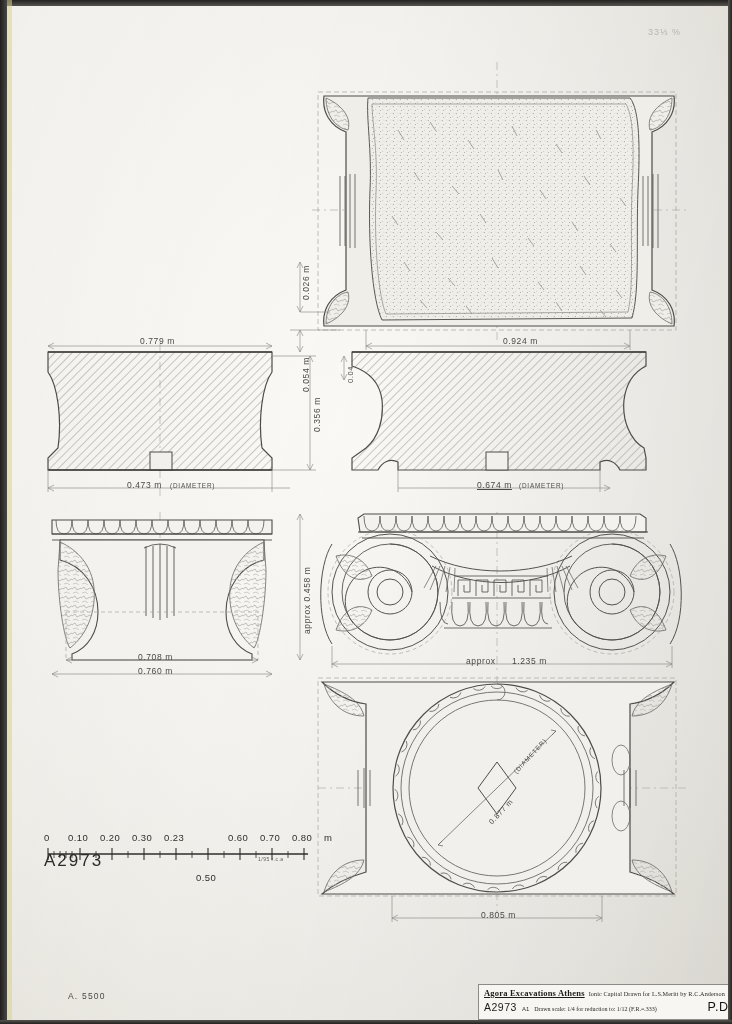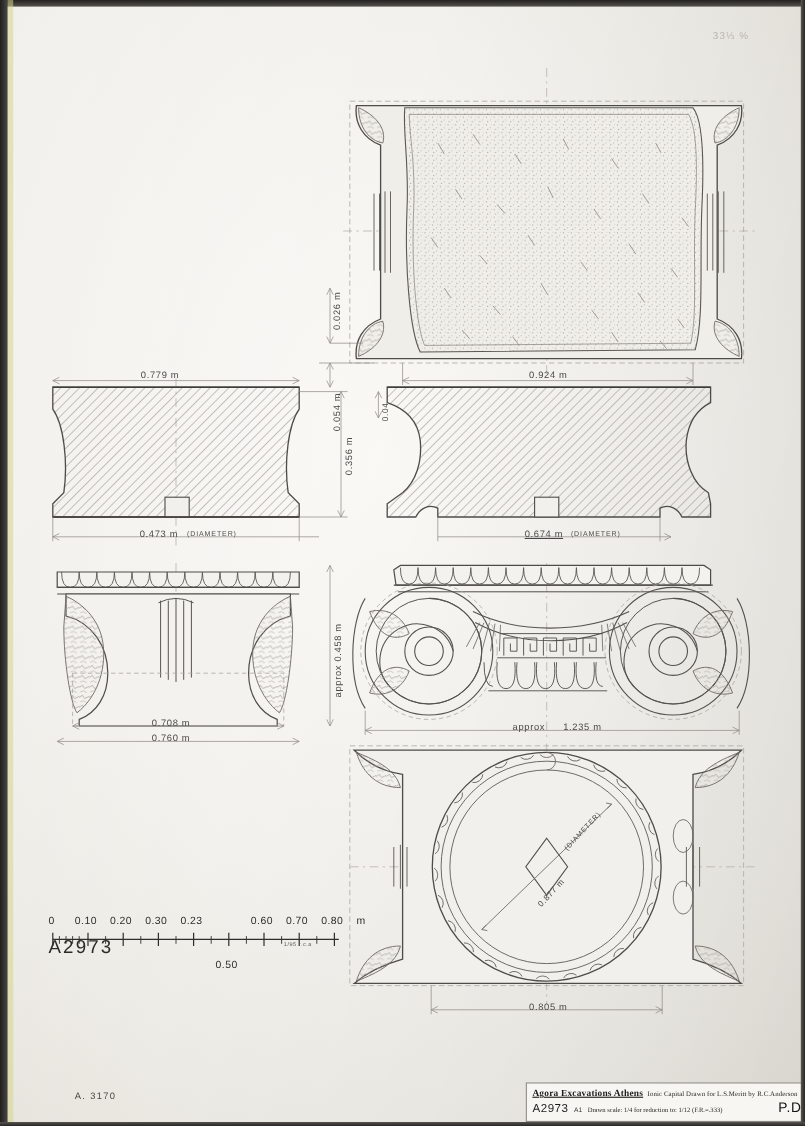--- a/index.html
+++ b/index.html
@@ -435,25 +435,25 @@
       <line x1="392" y1="918" x2="602" y2="918"></line>
       <path d="M398,915 L392,918 L398,921"></path>
         <path d="M596,915 L602,918 L596,921"></path>
       <line x1="392" y1="896" x2="392" y2="922"></line>
         <line x1="602" y1="896" x2="602" y2="922"></line>
     </g>
   </svg>
 
   <div class="lyr">
 
-    <span class="txt dim" style="left:481px;top:336px;">0.924 m</span>
+    <span class="txt dim" style="left:503px;top:336px;">0.924 m</span>
     <span class="txt dim vert" style="left:301px;top:300px;transform:rotate(-90deg);">0.026 m</span>
     <span class="txt dim vert" style="left:301px;top:392px;transform:rotate(-90deg);">0.054 m</span>
 
-    <span class="txt dim" style="left:128px;top:336px;text-align:right;">0.779 m</span>
+    <span class="txt dim" style="left:140px;top:336px;text-align:right;">0.779 m</span>
     <span class="txt dim" style="left:127px;top:480px;">0.473 m</span>
     <span class="txt dimsm" style="left:170px;top:482px;">(DIAMETER)</span>
     <span class="txt dim vert" style="left:312px;top:432px;transform:rotate(-90deg);">0.356 m</span>
 
     <span class="txt dim" style="left:477px;top:480px;text-decoration:underline;">0.674 m</span>
     <span class="txt dimsm" style="left:519px;top:482px;">(DIAMETER)</span>
     <span class="txt dim vert" style="left:346px;top:383px;transform:rotate(-90deg);font-size:7.5px;">0.04</span>
 
     <span class="txt dim" style="left:138px;top:652px;">0.708 m</span>
     <span class="txt dim" style="left:138px;top:666px;">0.760 m</span>
@@ -502,21 +502,21 @@
     <span class="sb-num" style="left:122px;top:0px;">0.23</span>
     <span class="sb-num" style="left:154px;top:0px;margin-top:40px;">0.50</span>
     <span class="sb-num" style="left:186px;top:0px;">0.60</span>
     <span class="sb-num" style="left:218px;top:0px;">0.70</span>
     <span class="sb-num" style="left:250px;top:0px;">0.80</span>
     <span class="sb-num" style="left:282px;top:0px;">m</span>
   </div>
   <div id="catalog-no">A2973</div>
   <div id="rca">1/95  r.c.a</div>
 
-  <div id="neg-no">A. 3170</div>
+  <div id="neg-no">A. 5500</div>
   <div id="pct-note">33⅓ %</div>
 
   <div id="titleblock">
     <div id="tb-row1">
       <span id="tb-inst">Agora Excavations  Athens</span>
       <span id="tb-desc">Ionic Capital Drawn for L.S.Meritt by R.C.Anderson</span>
     </div>
     <div id="tb-row2">
       <span id="tb-cat">A2973</span>
       <span id="tb-sheet">A1</span>

